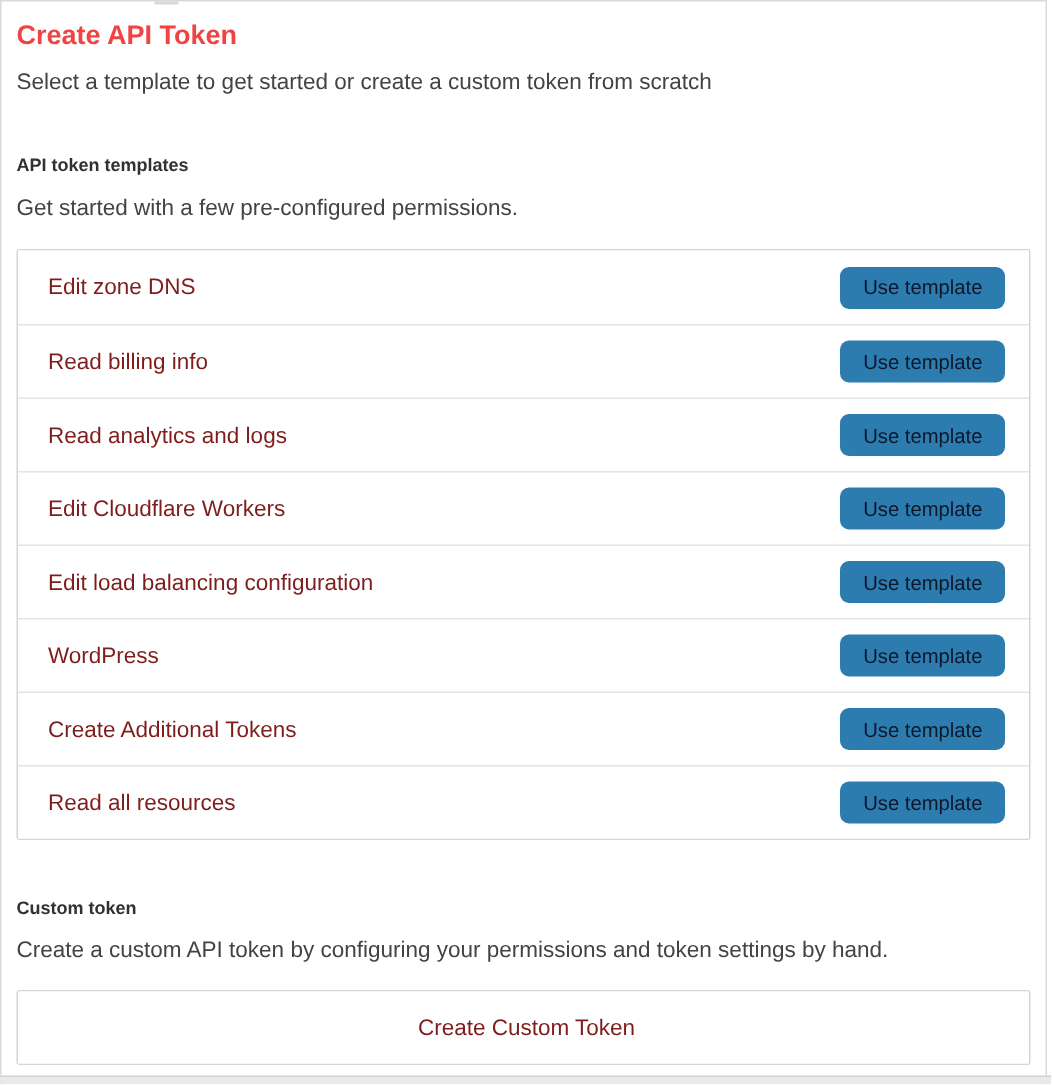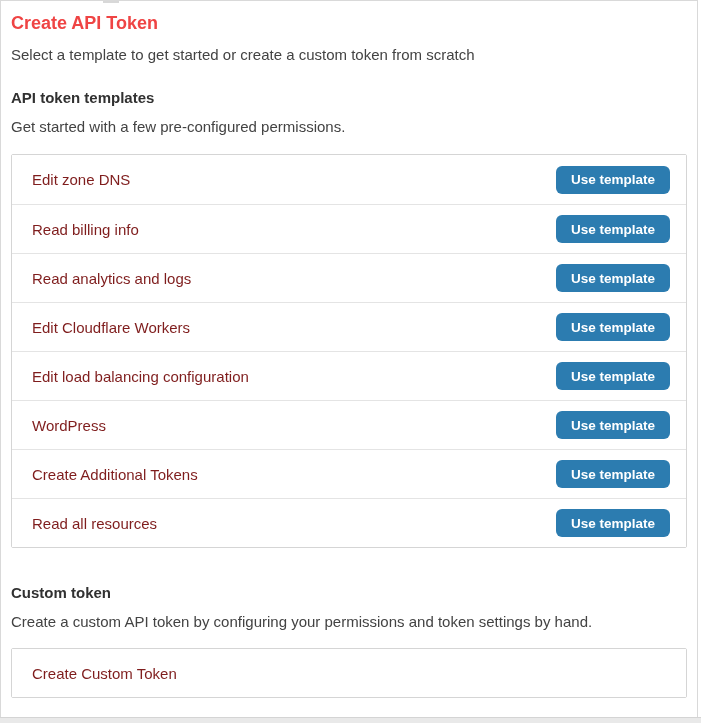--- a/index.html
+++ b/index.html
@@ -45,22 +45,22 @@
     font-weight: 700;
     color: #ef4444;
   }
   .page-subtitle {
     margin: 12px 0 0;
     font-size: 15px;
     line-height: 18px;
     color: #434343;
   }
   .section-heading {
-    margin: 25px 0 0;
-    font-size: 15px;
+    margin: 37px 0 0;
+    font-size: 12px;
     line-height: 18px;
     font-weight: 700;
     color: #313131;
   }
   .section-heading.custom {
     margin-top: 36px;
   }
   .section-desc {
     margin: 11px 0 0;
     font-size: 15px;
@@ -91,35 +91,36 @@
   }
   .btn {
     display: inline-flex;
     align-items: center;
     justify-content: center;
     height: 28px;
     padding: 0 15px;
     border: none;
     border-radius: 6px;
     background: var(--accent-blue, #2c7cb0);
-    color: #ffffff;
+    color: #0f172a;
     font-family: "Liberation Sans", sans-serif;
     font-size: 13.5px;
-    font-weight: 700;
+    font-weight: 400;
     white-space: nowrap;
     cursor: pointer;
   }
   .custom-box {
     margin-top: 17px;
     border: 1px solid #d5d5d5;
     border-radius: 2px;
     background: #ffffff;
   }
   .custom-box .tpl-row {
     height: 48px;
+    justify-content: center;
   }
   .bottom-strip {
     position: absolute;
     left: 0;
     bottom: 0;
     width: 701px;
     height: 6px;
     background: #e9e9e9;
     border-top: 1px solid #d4d4d4;
     box-sizing: border-box;

